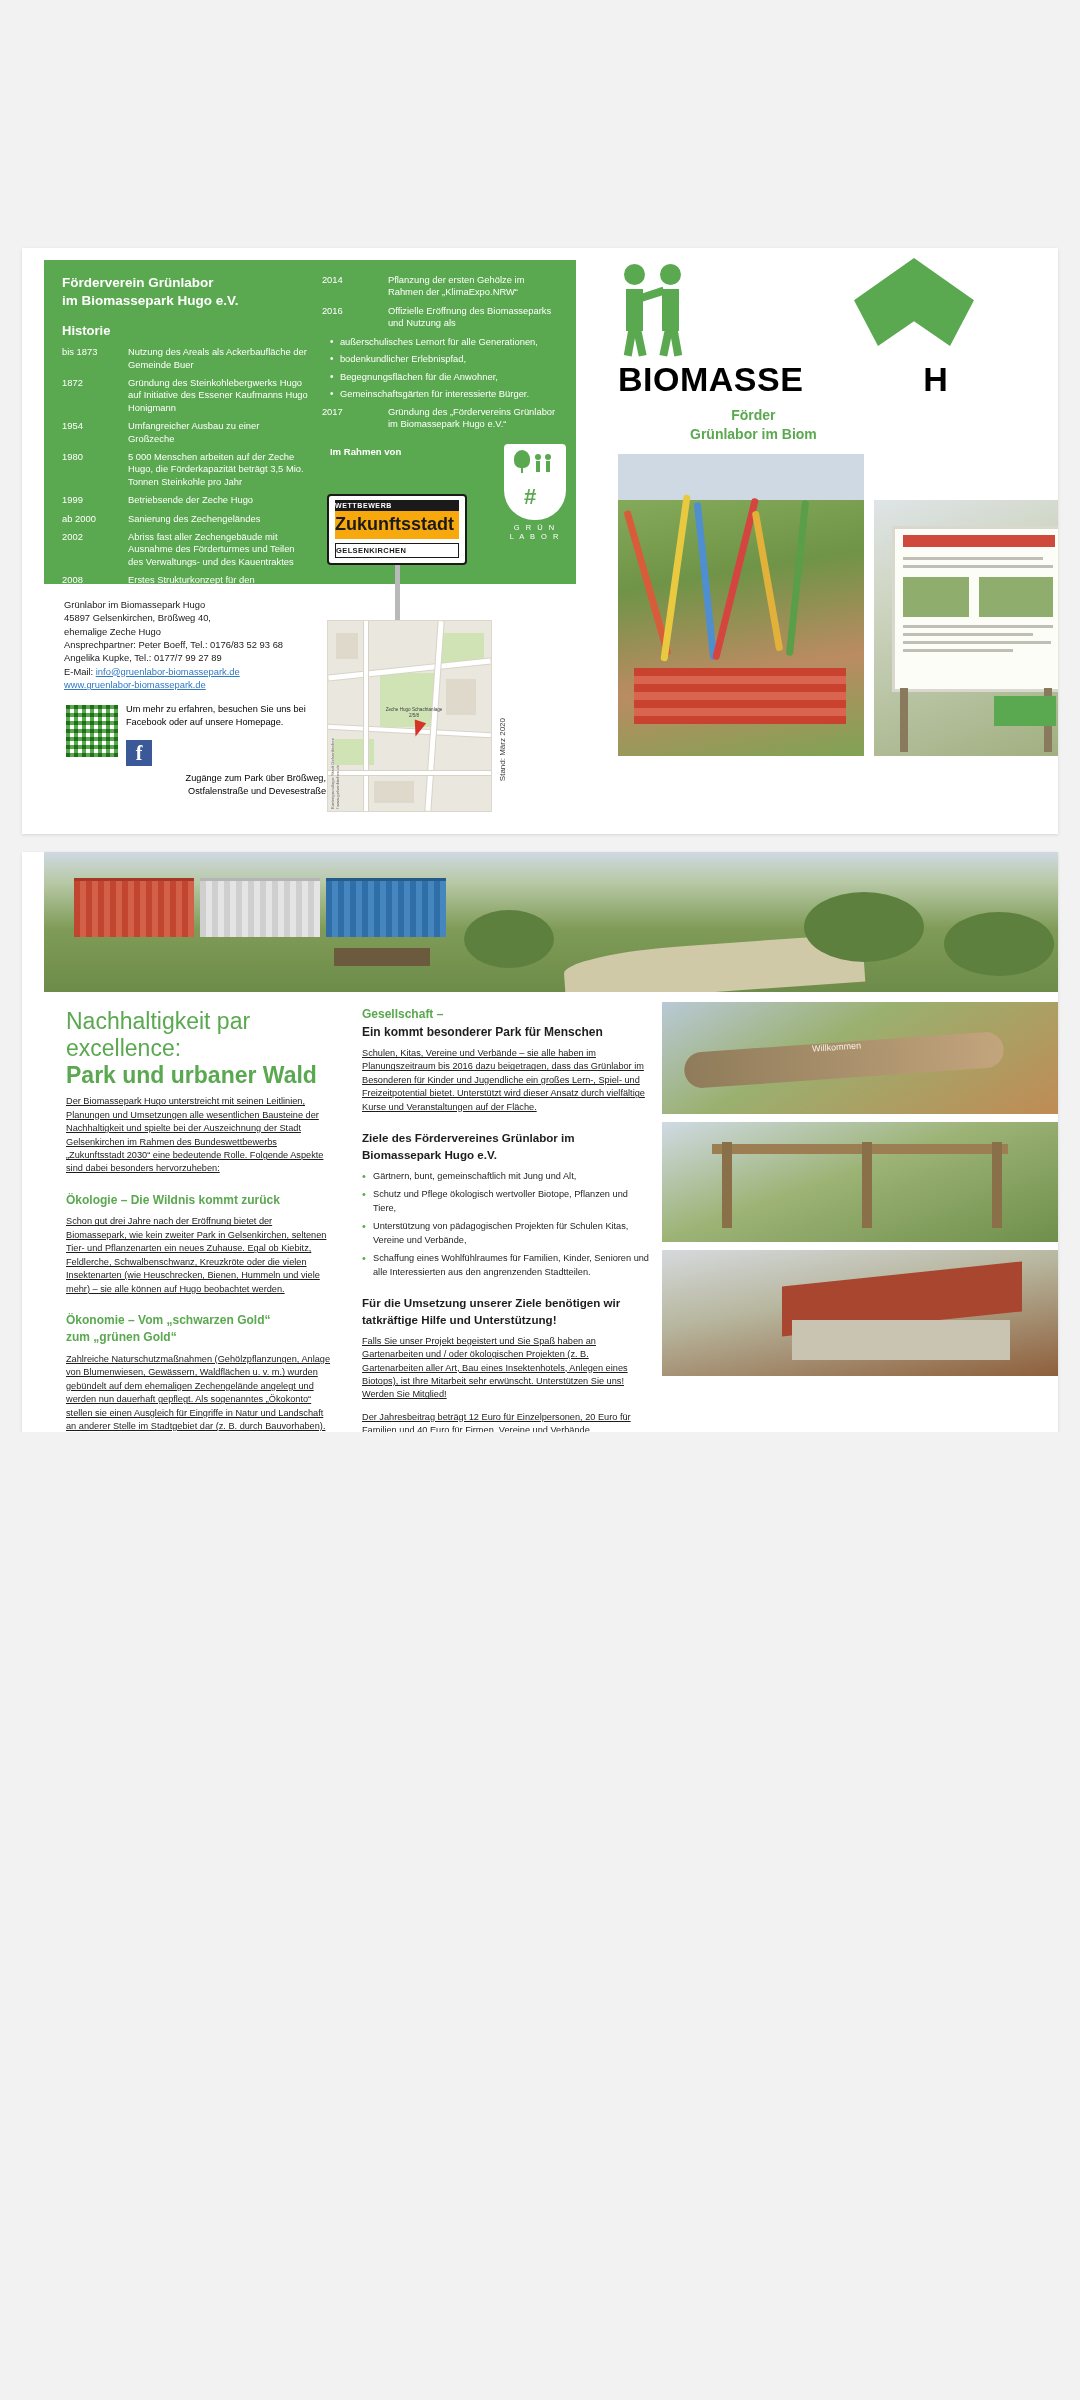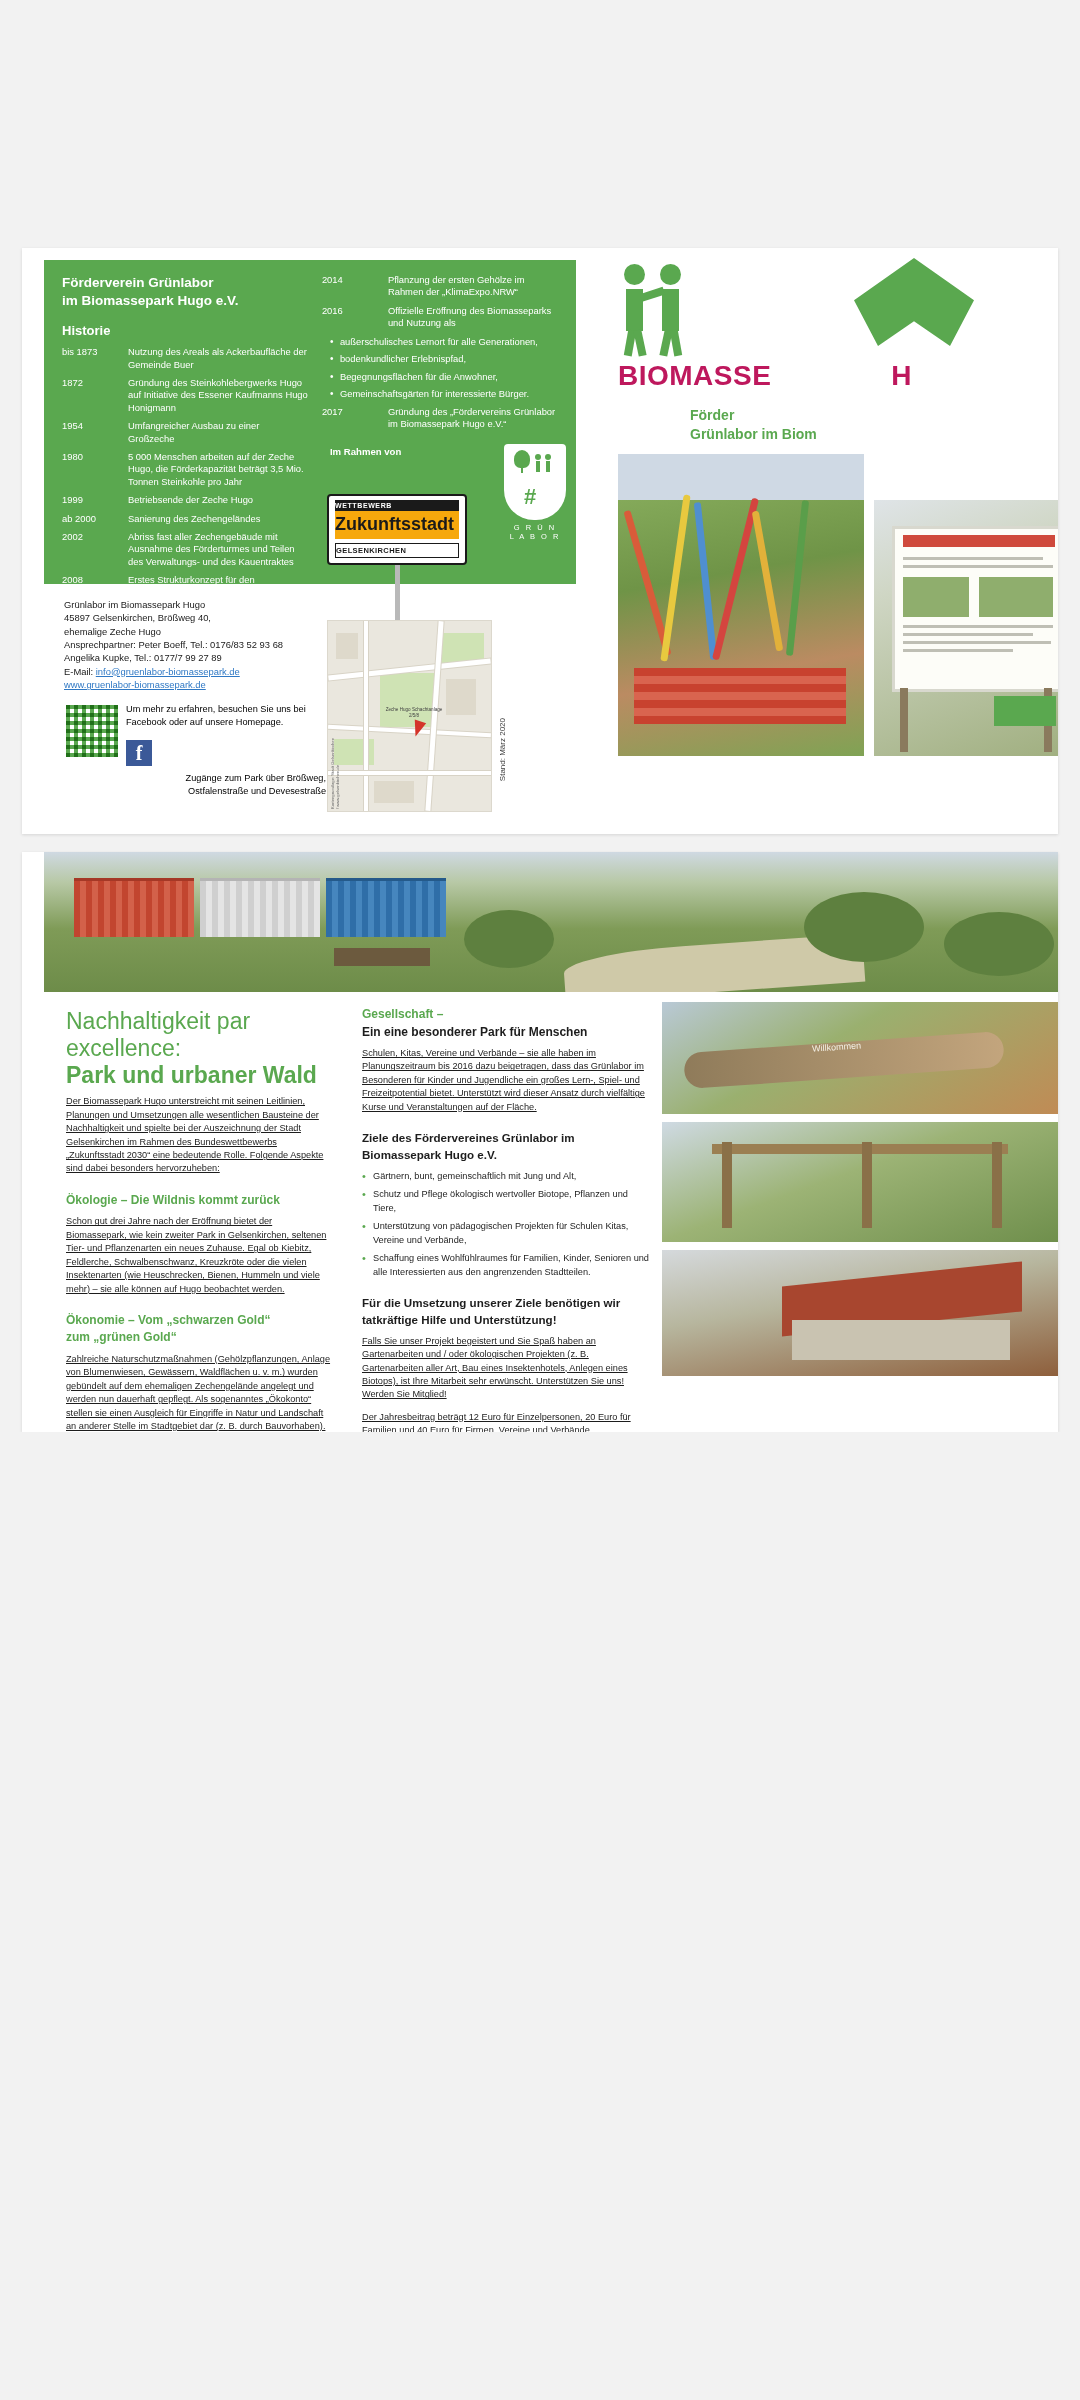--- a/index.html
+++ b/index.html
@@ -378,33 +378,33 @@
   .r-leaf {
     position: absolute;
     left: 236px; top: -6px;
     width: 120px; height: 88px;
     background: #5aa84f;
     clip-path: polygon(50% 0%, 100% 48%, 80% 100%, 50% 72%, 20% 100%, 0% 48%);
   }
   .r-wordmark {
     position: absolute;
     left: 0; top: 96px;
-    font-size: 28px;
-    font-weight: bold;
-    color: #be185d;
+    font-size: 34px;
+    font-weight: bold;
+    color: #000000;
     letter-spacing: 0.5px;
   }
   .r-subtitle {
     position: absolute;
     left: 72px; top: 142px;
     font-size: 14px;
     font-weight: bold;
     color: #5aa84f;
     line-height: 1.35;
-    text-align: left;
+    text-align: center;
   }
 
   .photo {
     position: absolute;
     overflow: hidden;
     background: #9bb87a;
   }
   .ph-1 {
     left: 596px; top: 206px;
     width: 246px; height: 302px;
@@ -816,21 +816,21 @@
         <div class="h-green">
           <div>Ökonomie – Vom „schwarzen Gold“</div>
           <div>zum „grünen Gold“</div>
         </div>
         <p class="p">Zahlreiche Naturschutzmaßnahmen (Gehölzpflanzungen, Anlage von Blumenwiesen, Gewässern, Waldflächen u. v. m.) wurden gebündelt auf dem ehemaligen Zechengelände angelegt und werden nun dauerhaft gepflegt. Als sogenanntes „Ökokonto“ stellen sie einen Ausgleich für Eingriffe in Natur und Landschaft an anderer Stelle im Stadtgebiet dar (z. B. durch Bauvorhaben). Dabei werden die Kosten für die zukünftige Pflege der Ökokontoflächen von den Bauherren getragen.</p>
       </div>
 
       <div class="col col-b">
         <div class="h-green" style="margin-top:4px">
           <div>Gesellschaft –</div>
-          <div style="color:#1d1d1d">Ein eine besonderer Park für Menschen</div>
+          <div style="color:#1d1d1d">Ein kommt besonderer Park für Menschen</div>
         </div>
         <p class="p">Schulen, Kitas, Vereine und Verbände – sie alle haben im Planungszeitraum bis 2016 dazu beigetragen, dass das Grünlabor im Besonderen für Kinder und Jugendliche ein großes Lern-, Spiel- und Freizeitpotential bietet. Unterstützt wird dieser Ansatz durch vielfältige Kurse und Veranstaltungen auf der Fläche.</p>
 
         <div class="h-dark">
           <div>Ziele des Fördervereines Grünlabor im</div>
           <div>Biomassepark Hugo e.V.</div>
         </div>
 
         <div class="li">
           <div class="dot">•</div>

